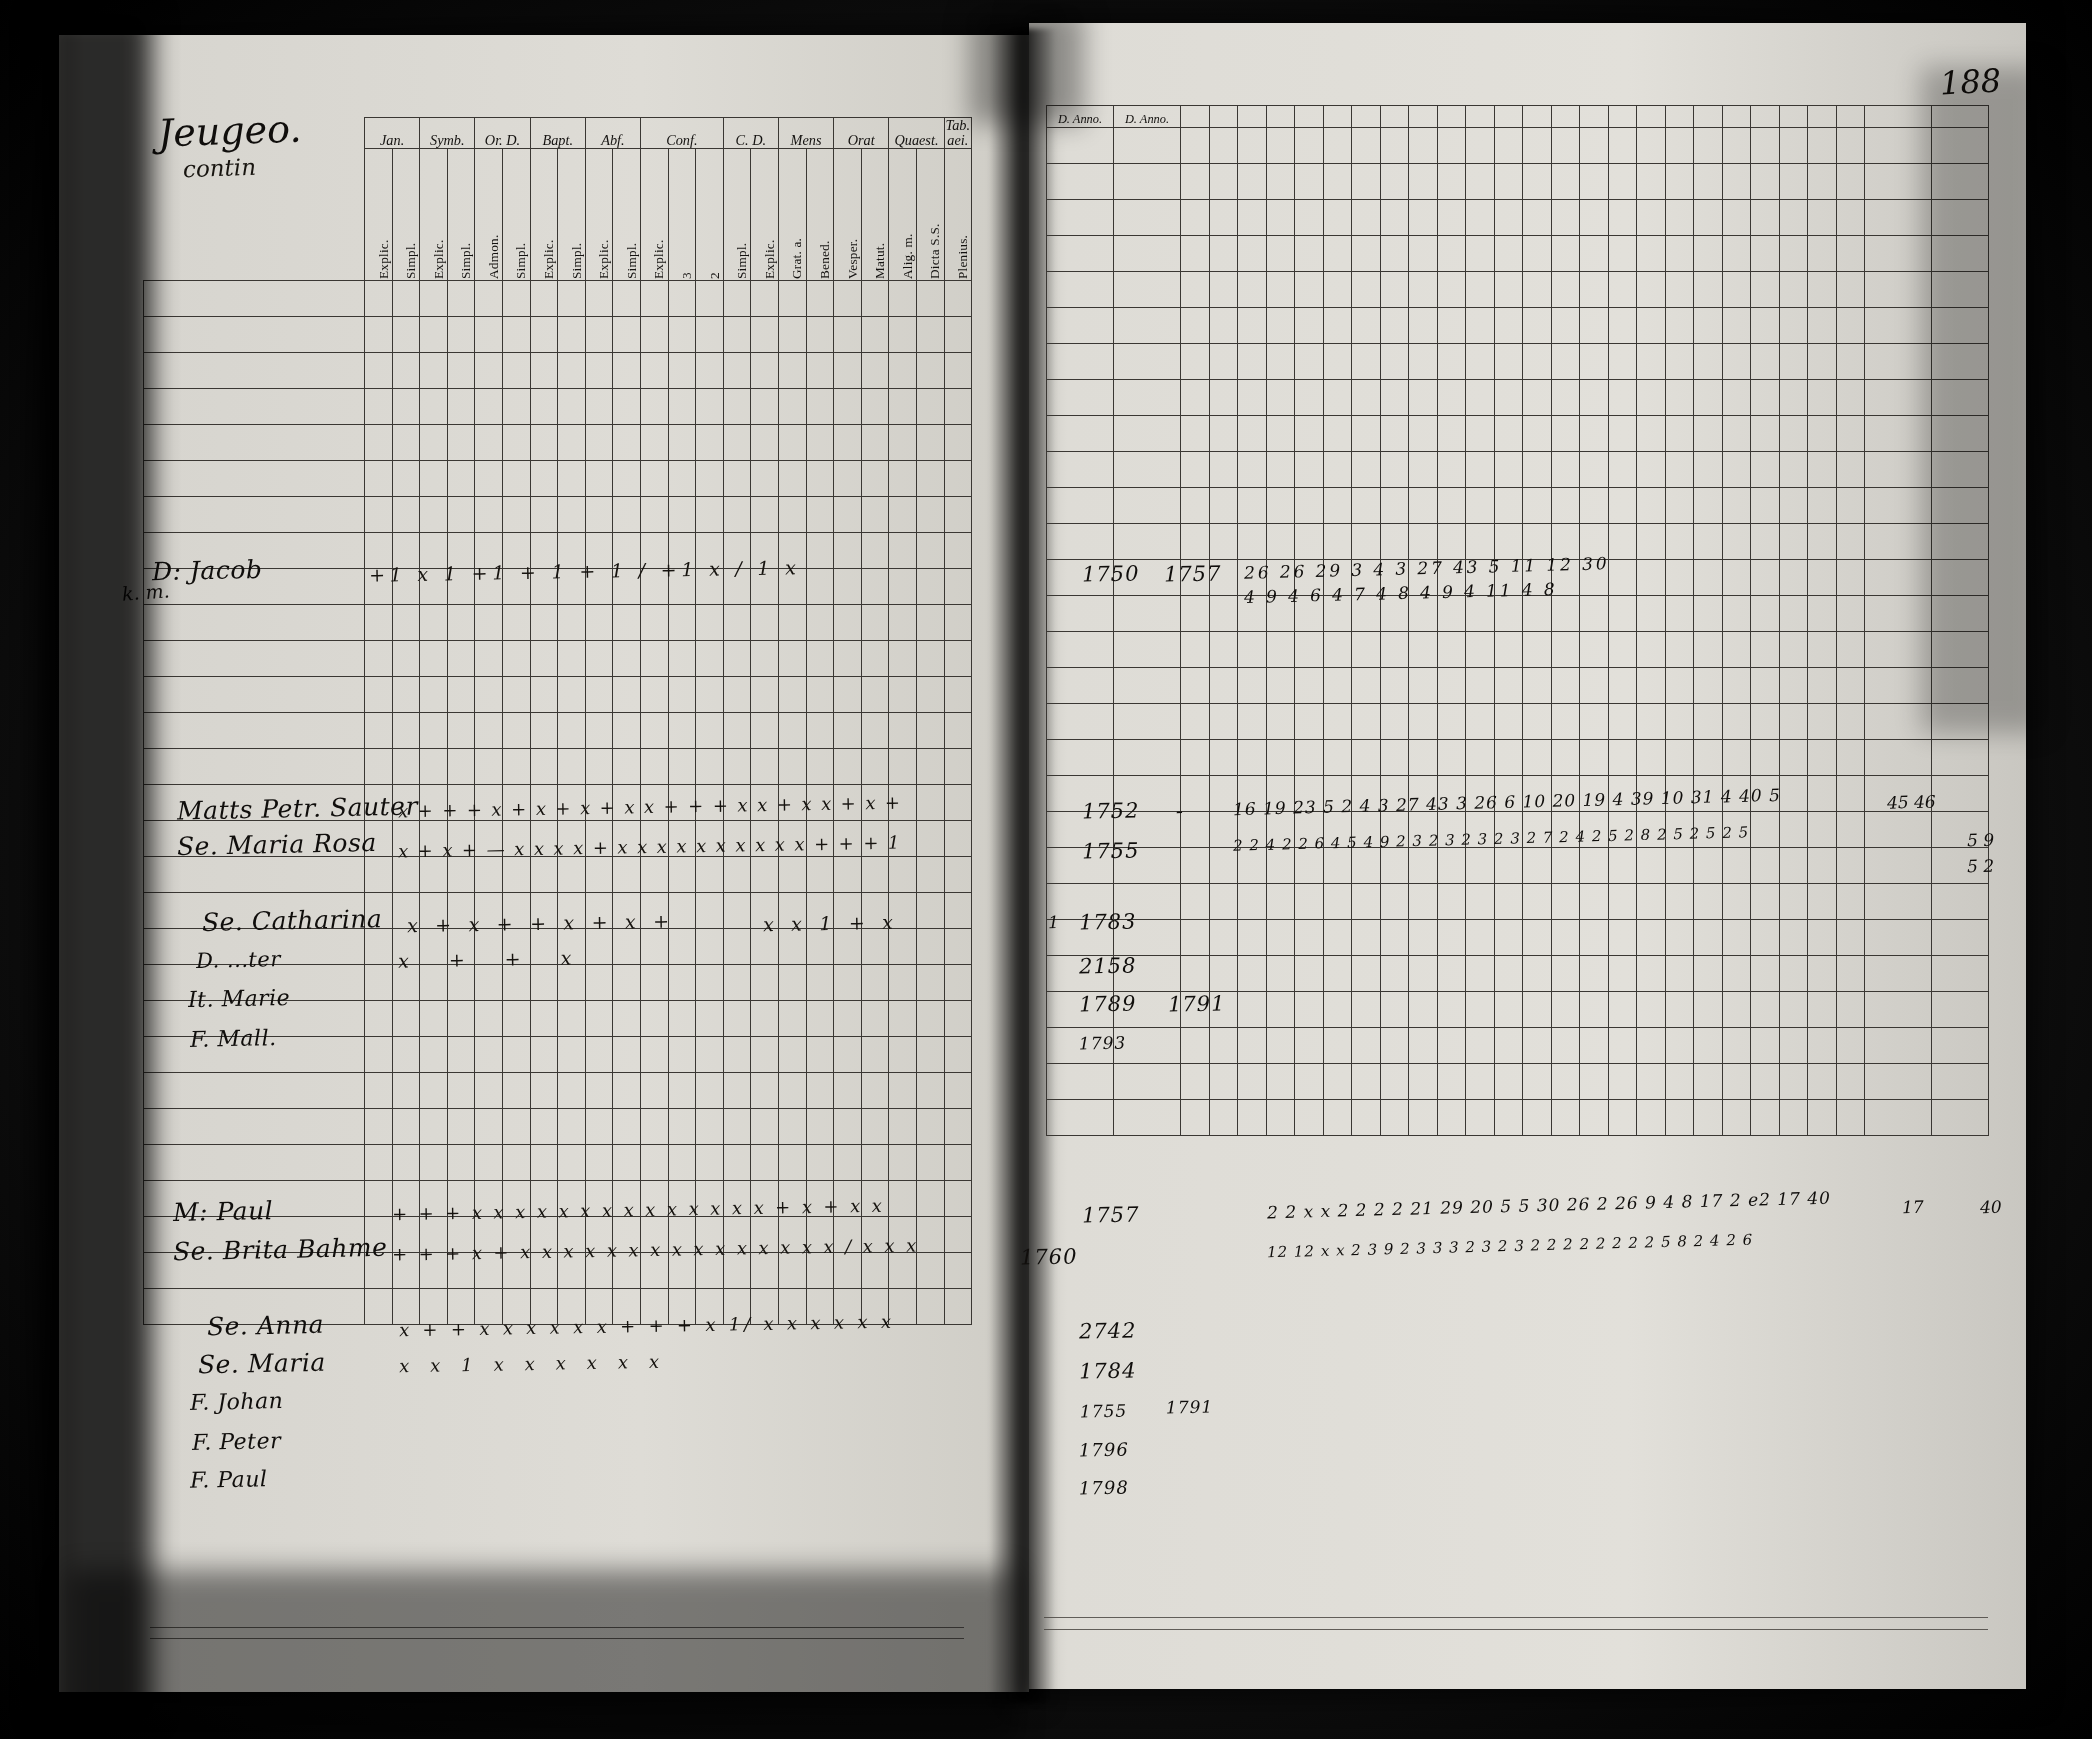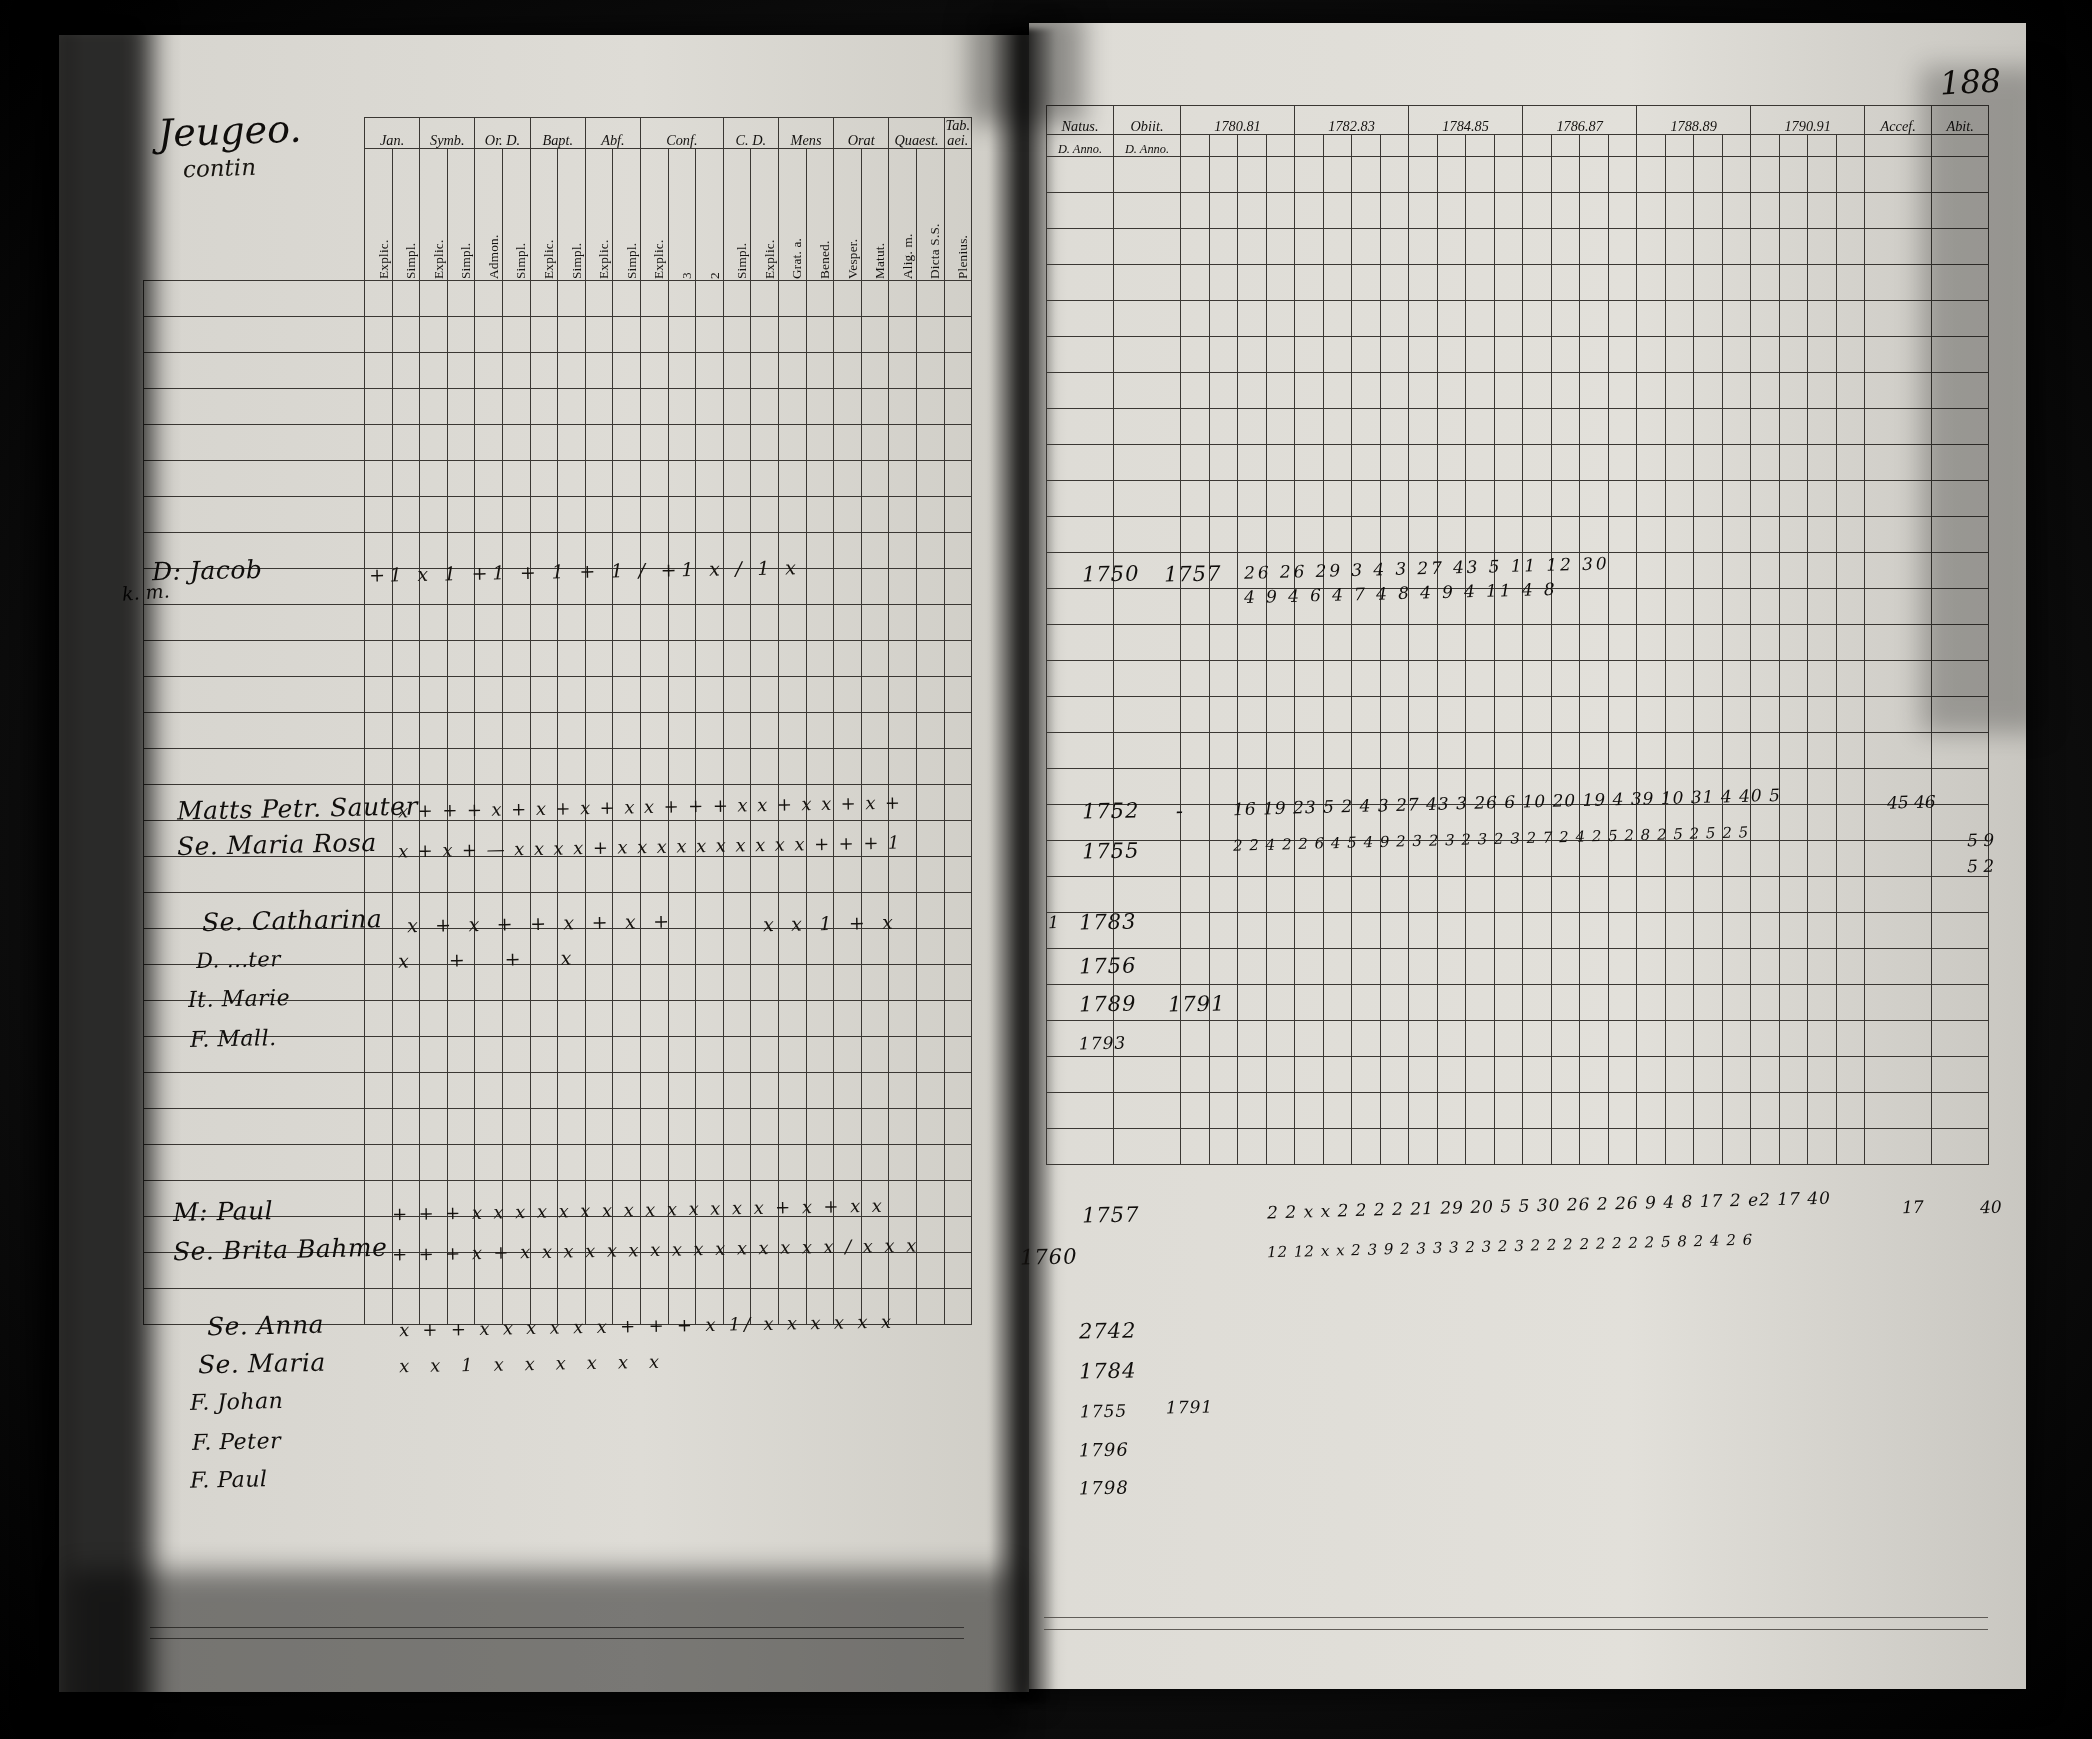--- a/index.html
+++ b/index.html
@@ -935,32 +935,20 @@
 
     <table class="grid" id="tbl-right">
       <colgroup>
         <col style="width:67px">
           <col style="width:67px">
         <col span="24" style="width:28.5px">
         <col style="width:67px">
           <col style="width:57px">
       </colgroup>
       <tbody>
-          <tr>
-        <td class="hdr grpcell">Natus.</td>
-        <td class="hdr grpcell">Obiit.</td>
-        <td class="hdr grpcell" colspan="4">1780.81</td>
-        <td class="hdr grpcell" colspan="4">1782.83</td>
-        <td class="hdr grpcell" colspan="4">1784.85</td>
-        <td class="hdr grpcell" colspan="4">1786.87</td>
-        <td class="hdr grpcell" colspan="4">1788.89</td>
-        <td class="hdr grpcell" colspan="4">1790.91</td>
-        <td class="hdr grpcell">Accef.</td>
-        <td class="hdr grpcell">Abit.</td>
-      </tr>
       <tr>
         <td class="hdr" style="height:21px;font-size:12.4px">D. Anno.</td>
         <td class="hdr" style="font-size:12.4px">D. Anno.</td>
         <td></td>
             <td></td>
             <td></td>
             <td></td>
         <td></td>
             <td></td>
             <td></td>
@@ -1849,21 +1837,21 @@
     <div class="hand numsmall" style="left:1929px;top:846px">5 2</div>
 
     <div class="hand name" style="left:164px;top:896px">Se. Catharina</div>
     <div class="hand marks" style="left:369px;top:902px;font-size:19px;letter-spacing:5.7px">x + x  + +  x + x +</div>
     <div class="hand marks" style="left:725px;top:902px;font-size:19px;letter-spacing:5.7px">x   x 1  + x</div>
     <div class="hand num" style="left:1041px;top:900px">1783</div>
     <div class="hand numsmall" style="left:1010px;top:902px">1</div>
 
     <div class="hand name" style="left:158px;top:938px;font-size:21px">D. ...ter</div>
     <div class="hand marks" style="left:360px;top:938px;font-size:19px;letter-spacing:17px">x   +   +   x</div>
-    <div class="hand num" style="left:1041px;top:944px">1756</div>
+    <div class="hand num" style="left:1041px;top:944px">2158</div>
 
     <div class="hand name" style="left:150px;top:976px;font-size:22px">It. Marie</div>
     <div class="hand num" style="left:1041px;top:982px">1789</div>
     <div class="hand num" style="left:1130px;top:982px">1791</div>
 
     <div class="hand name" style="left:152px;top:1016px;font-size:22px">F. Mall.</div>
     <div class="hand num" style="left:1041px;top:1023px;font-size:17px">1793</div>
 
     <div class="hand name" style="left:135px;top:1187px">M: Paul</div>
     <div class="hand marks" style="left:354px;top:1189px;font-size:18px;letter-spacing:2.9px">+ + + x  x x  x x  x x  x x x  x x  x x  + x + x   x</div>

